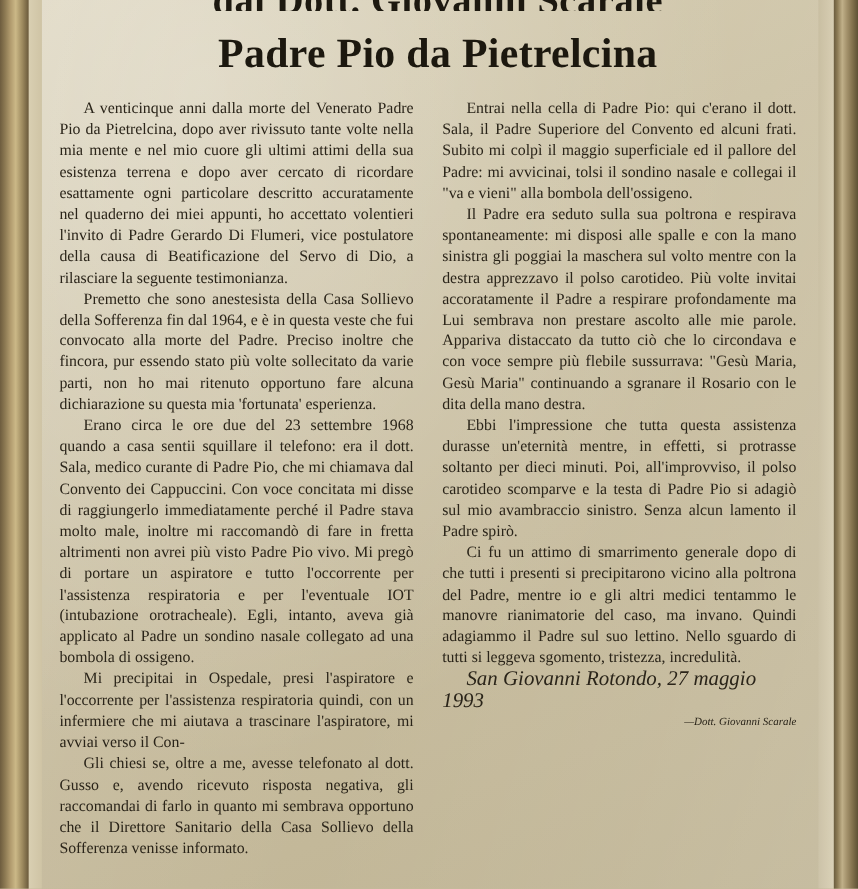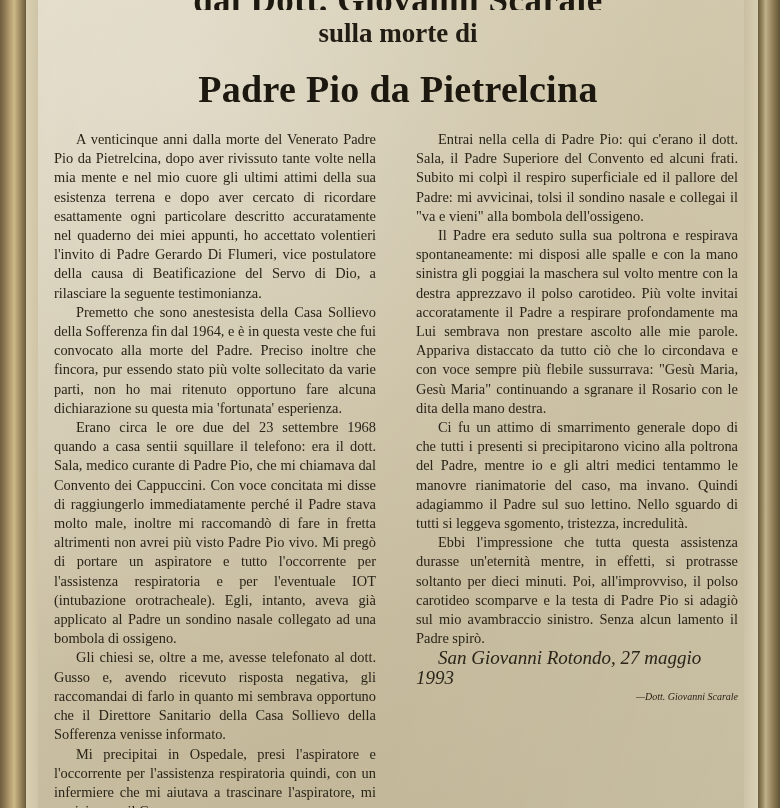--- a/index.html
+++ b/index.html
@@ -119,21 +119,21 @@
     font-size: 38px;
     line-height: 46px;
     margin-top: 16px;
     letter-spacing: 0.3px;
     color: #1c180f;
   }
 
   
   .columns {
     display: flex;
-    gap: 40px;
+    gap: 26px;
     margin-top: 18px;
     padding: 0 6px 0 2px;
   }
   .col {
     width: 322px;
     font-size: 14.4px;
     line-height: 19.2px;
     text-align: justify;
     text-justify: inter-word;
     color: #2a2419;
@@ -170,39 +170,38 @@
   <div class="frame-left"></div>
   <div class="frame-inner-left"></div>
   <div class="sheet"></div>
   <div class="frame-inner-right"></div>
   <div class="frame-right"></div>
 
   <div class="content">
 
     <div class="heading">
       <div class="title-line1">dal Dott. Giovanni Scarale</div>
-      <div class="title-line2">sulla morte di</div>
       <div class="title-line3">Padre Pio da Pietrelcina</div>
     </div>
 
     <div class="columns">
 
       <div class="col">
         <p>A venticinque anni dalla morte del Venerato Padre Pio da Pietrelcina, dopo aver rivissuto tante volte nella mia mente e nel mio cuore gli ultimi attimi della sua esistenza terrena e dopo aver cercato di ricordare esattamente ogni particolare descritto accuratamente nel quaderno dei miei appunti, ho accettato volentieri l'invito di Padre Gerardo Di Flumeri, vice postulatore della causa di Beatificazione del Servo di Dio, a rilasciare la seguente testimonianza.</p>
         <p>Premetto che sono anestesista della Casa Sollievo della Sofferenza fin dal 1964, e è in questa veste che fui convocato alla morte del Padre. Preciso inoltre che fincora, pur essendo stato più volte sollecitato da varie parti, non ho mai ritenuto opportuno fare alcuna dichiarazione su questa mia 'fortunata' esperienza.</p>
         <p>Erano circa le ore due del 23 settembre 1968 quando a casa sentii squillare il telefono: era il dott. Sala, medico curante di Padre Pio, che mi chiamava dal Convento dei Cappuccini. Con voce concitata mi disse di raggiungerlo immediatamente perché il Padre stava molto male, inoltre mi raccomandò di fare in fretta altrimenti non avrei più visto Padre Pio vivo. Mi pregò di portare un aspiratore e tutto l'occorrente per l'assistenza respiratoria e per l'eventuale IOT (intubazione orotracheale). Egli, intanto, aveva già applicato al Padre un sondino nasale collegato ad una bombola di ossigeno.</p>
+        <p>Mi precipitai in Ospedale, presi l'aspiratore e l'occorrente per l'assistenza respiratoria quindi, con un infermiere che mi aiutava a trascinare l'aspiratore, mi avviai verso il Con-</p>
         <p>Gli chiesi se, oltre a me, avesse telefonato al dott. Gusso e, avendo ricevuto risposta negativa, gli raccomandai di farlo in quanto mi sembrava opportuno che il Direttore Sanitario della Casa Sollievo della Sofferenza venisse informato.</p>
-        <p>Mi precipitai in Ospedale, presi l'aspiratore e l'occorrente per l'assistenza respiratoria quindi, con un infermiere che mi aiutava a trascinare l'aspiratore, mi avviai verso il Con-</p>
       </div>
 
       <div class="col">
-        <p>Entrai nella cella di Padre Pio: qui c'erano il dott. Sala, il Padre Superiore del Convento ed alcuni frati. Subito mi colpì il respiro superficiale ed il pallore del Padre: mi avvicinai, tolsi il sondino nasale e collegai il "va e vieni" alla bombola dell'ossigeno.</p>
+        <p>Entrai nella cella di Padre Pio: qui c'erano il dott. Sala, il Padre Superiore del Convento ed alcuni frati. Subito mi colpì il maggio superficiale ed il pallore del Padre: mi avvicinai, tolsi il sondino nasale e collegai il "va e vieni" alla bombola dell'ossigeno.</p>
         <p>Il Padre era seduto sulla sua poltrona e respirava spontaneamente: mi disposi alle spalle e con la mano sinistra gli poggiai la maschera sul volto mentre con la destra apprezzavo il polso carotideo. Più volte invitai accoratamente il Padre a respirare profondamente ma Lui sembrava non prestare ascolto alle mie parole. Appariva distaccato da tutto ciò che lo circondava e con voce sempre più flebile sussurrava: "Gesù Maria, Gesù Maria" continuando a sgranare il Rosario con le dita della mano destra.</p>
+        <p>Ebbi l'impressione che tutta questa assistenza durasse un'eternità mentre, in effetti, si protrasse soltanto per dieci minuti. Poi, all'improvviso, il polso carotideo scomparve e la testa di Padre Pio si adagiò sul mio avambraccio sinistro. Senza alcun lamento il Padre spirò.</p>
         <p>Ci fu un attimo di smarrimento generale dopo di che tutti i presenti si precipitarono vicino alla poltrona del Padre, mentre io e gli altri medici tentammo le manovre rianimatorie del caso, ma invano. Quindi adagiammo il Padre sul suo lettino. Nello sguardo di tutti si leggeva sgomento, tristezza, incredulità.</p>
-        <p>Ebbi l'impressione che tutta questa assistenza durasse un'eternità mentre, in effetti, si protrasse soltanto per dieci minuti. Poi, all'improvviso, il polso carotideo scomparve e la testa di Padre Pio si adagiò sul mio avambraccio sinistro. Senza alcun lamento il Padre spirò.</p>
         <p class="place-date">San Giovanni Rotondo, 27 maggio 1993</p>
         <p class="signature">—Dott. Giovanni Scarale</p>
       </div>
 
     </div>
   </div>
 
   <div class="glare"></div>
 </div>
 

